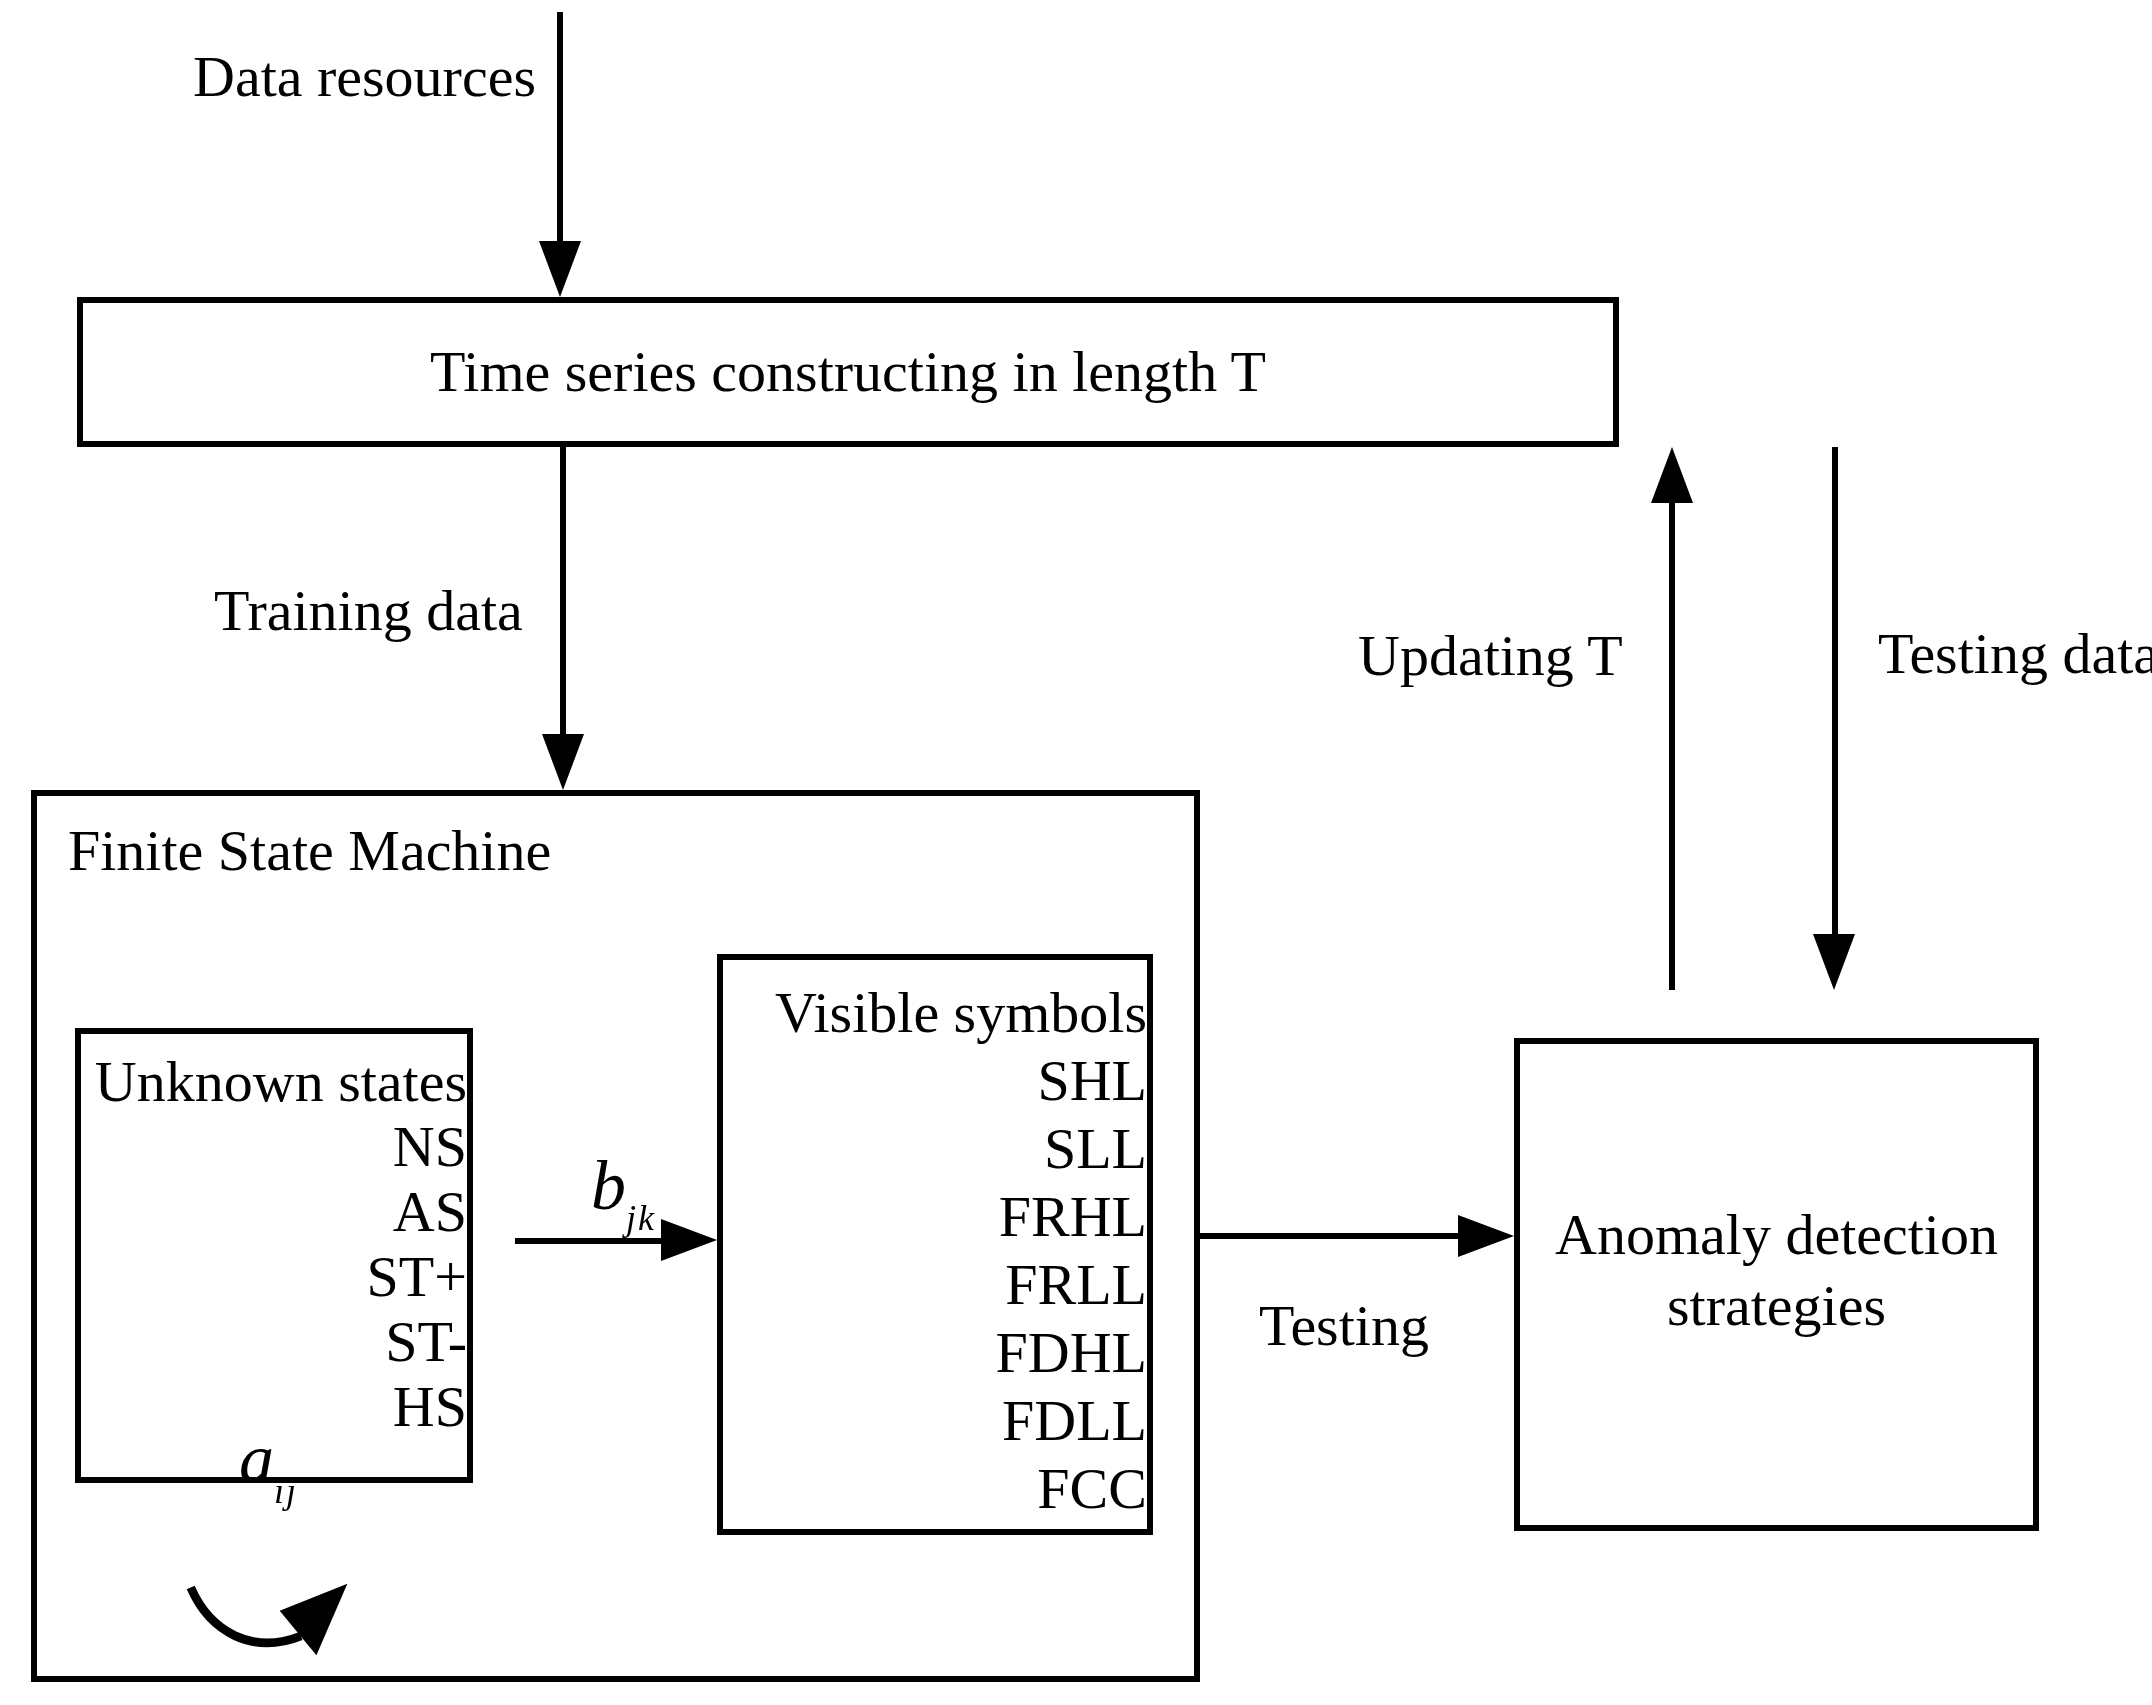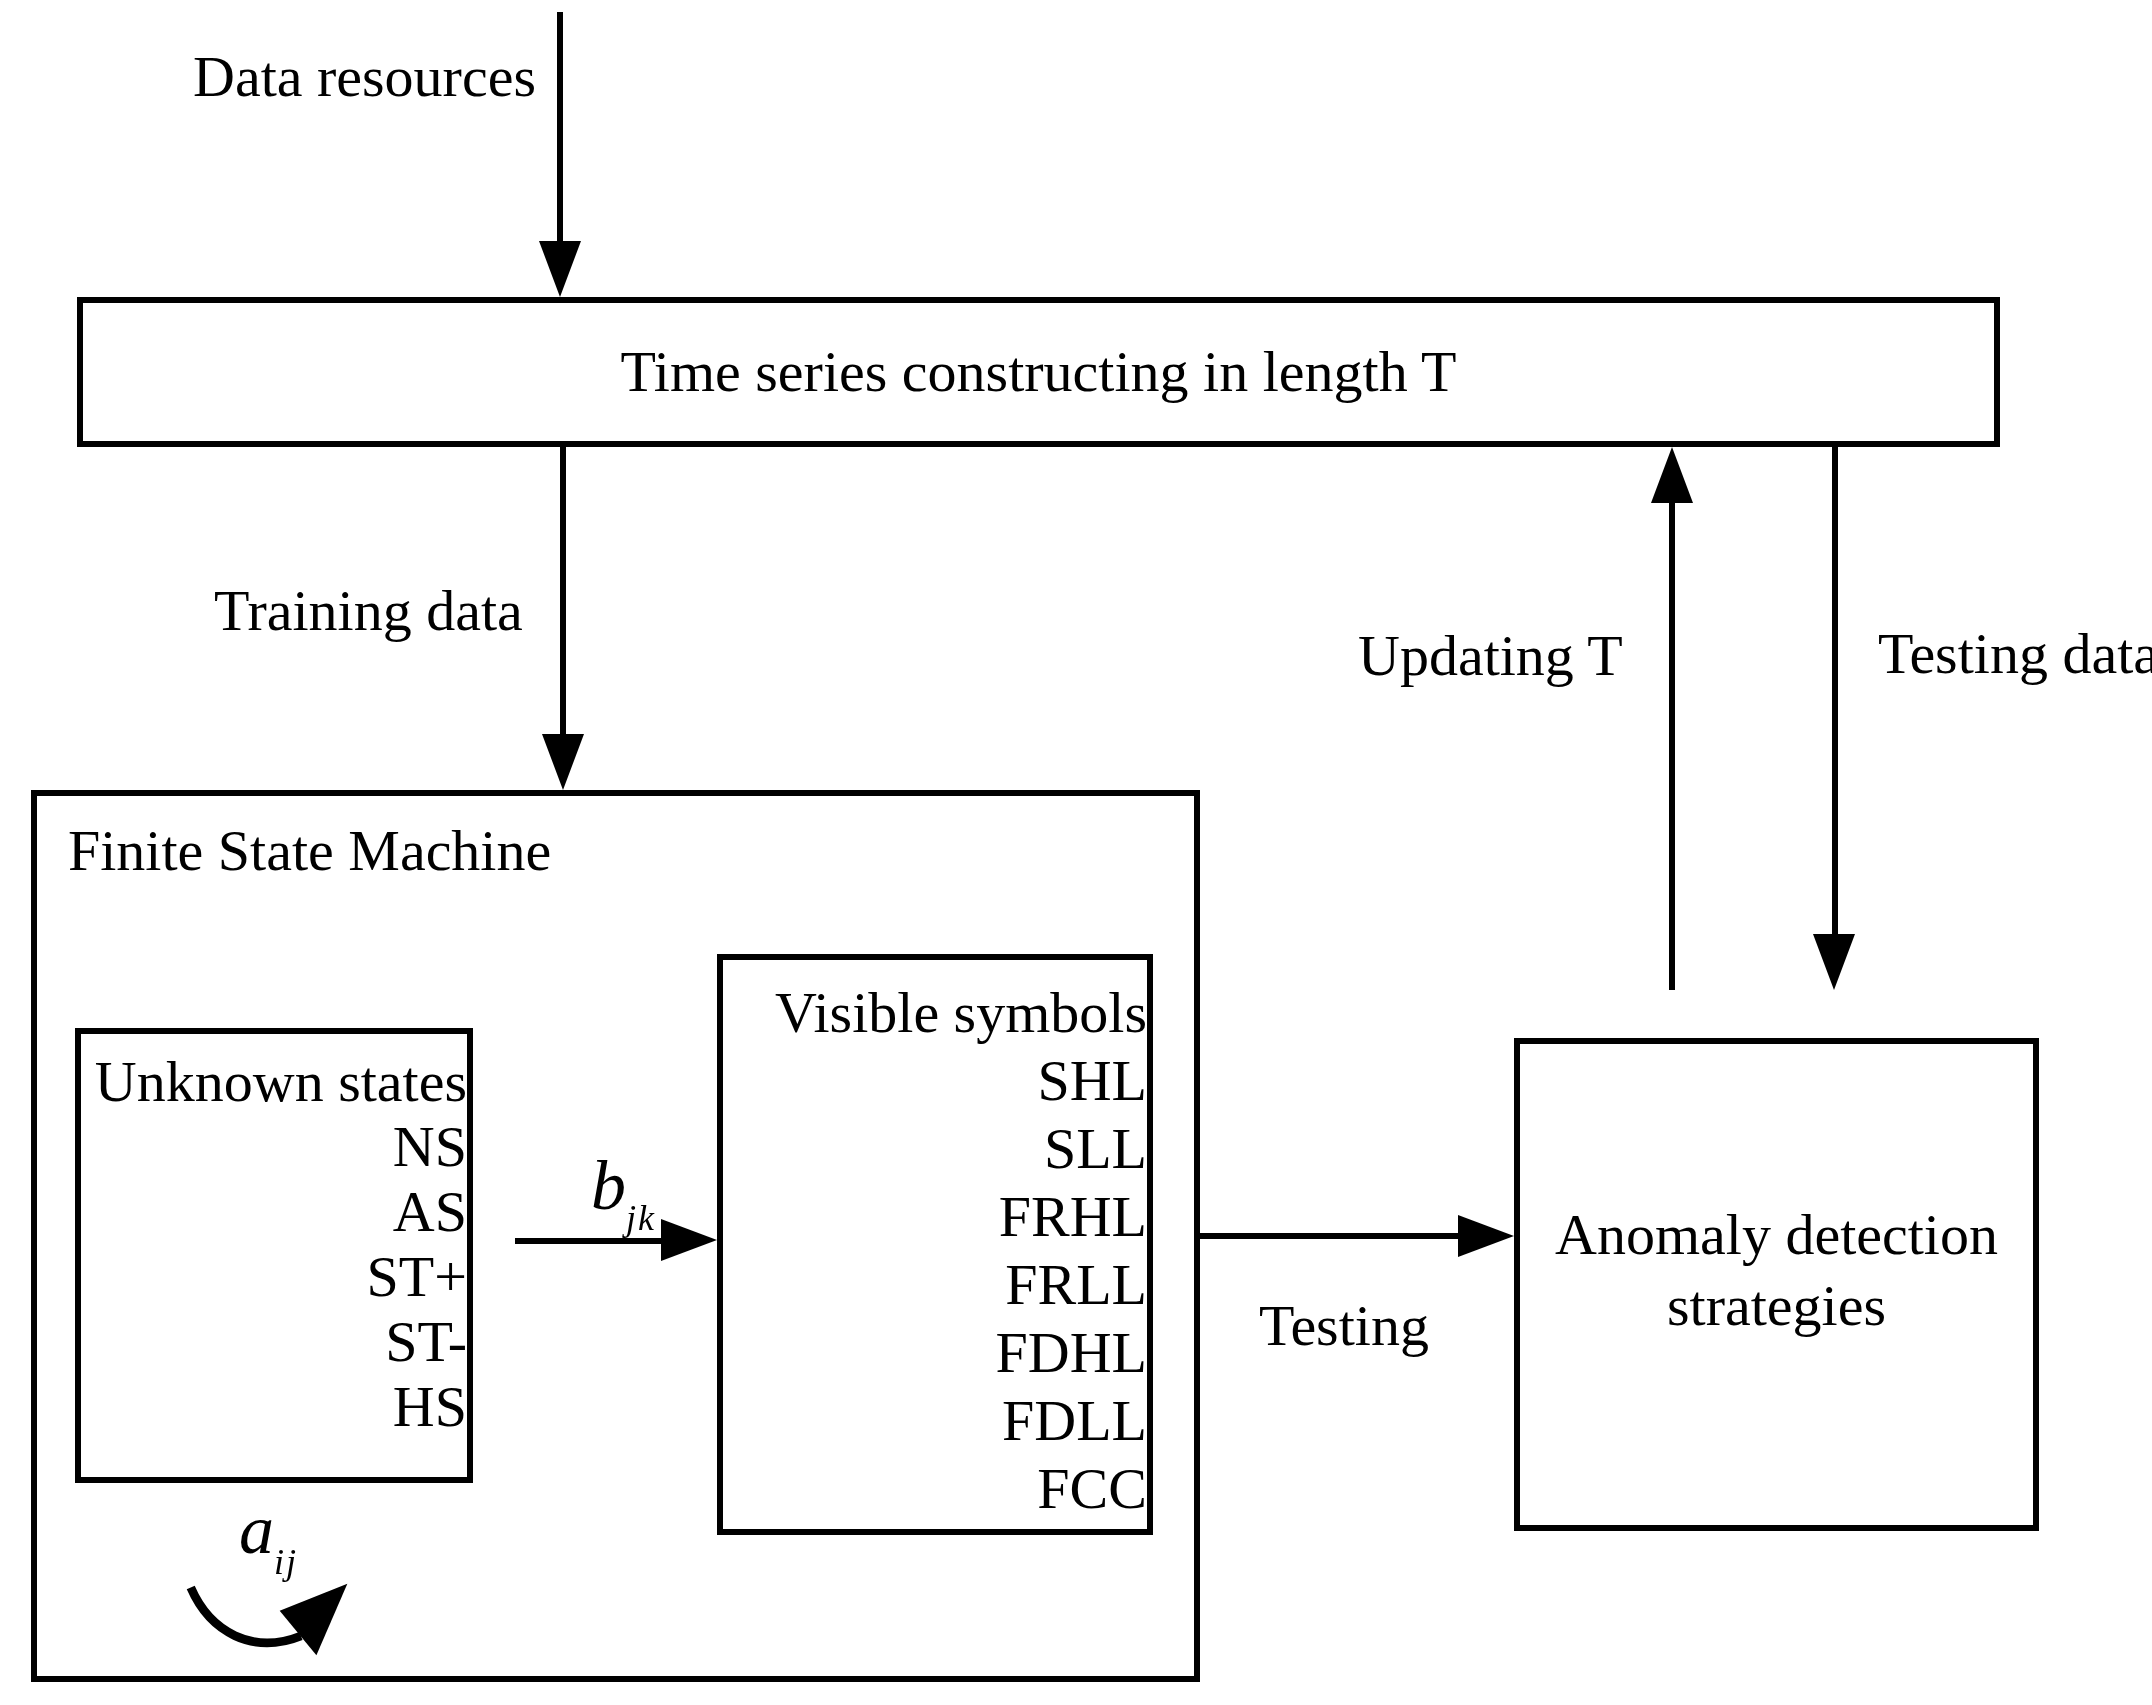--- a/index.html
+++ b/index.html
@@ -37,21 +37,21 @@
 </head>
 <body>
 
 <div id="canvas">
 
   <div class="lbl" style="left:193px; top:33px;margin-top:12px;">Data resources</div>
 
   <div class="vline" style="left:557px; top:11.6px; width:5.8px; height:232px;"></div>
   <div class="ah-down" style="left:539px; top:241px;"></div>
 
-  <div class="box center-flex" style="left:77px; top:297px; width:1923px; height:150px;">
+  <div class="box center-flex" style="left:77px; top:297px; width:1542px; height:150px;">
     <div class="lbl" style="position:static;">Time series constructing in length T</div>
   </div>
 
   <div class="lbl" style="left:214px; top:579px;">Training data</div>
   <div class="vline" style="left:560px; top:447px; width:5.8px; height:287px;"></div>
   <div class="ah-down" style="left:542px; top:734px;"></div>
 
   <div class="lbl" style="left:1358px; top:624px;">Updating T</div>
   <div class="vline" style="left:1669px; top:501px; width:5.8px; height:489px;"></div>
   <div class="ah-up" style="left:1651px; top:447px;"></div>
@@ -86,21 +86,21 @@
       <div>SHL</div>
       <div>SLL</div>
       <div>FRHL</div>
       <div>FRLL</div>
       <div>FDHL</div>
       <div>FDLL</div>
       <div>FCC</div>
     </div>
   </div>
 
-  <div class="math" style="left:239px; top:1495px;text-align:right;">
+  <div class="math" style="left:239px; top:1424px;text-align:right;">
     <span>a</span><span class="msub">ij</span>
   </div>
   <svg style="left:183px; top:1576px;" width="174" height="87" viewBox="0 0 180 90">
     <path d="M8,12 C28,58 72,82 122,62" fill="none" stroke="#000000" stroke-width="9"></path>
     <polygon points="170,8 100,36 138,82" fill="#000000"></polygon>
   </svg>
 
   <div class="hline" style="left:1200px; top:1233px; width:266px; height:5.8px;"></div>
   <div class="ah-right" style="left:1458px; top:1215px;"></div>
   <div class="lbl" style="left:1259px; top:1294px;">Testing</div>

